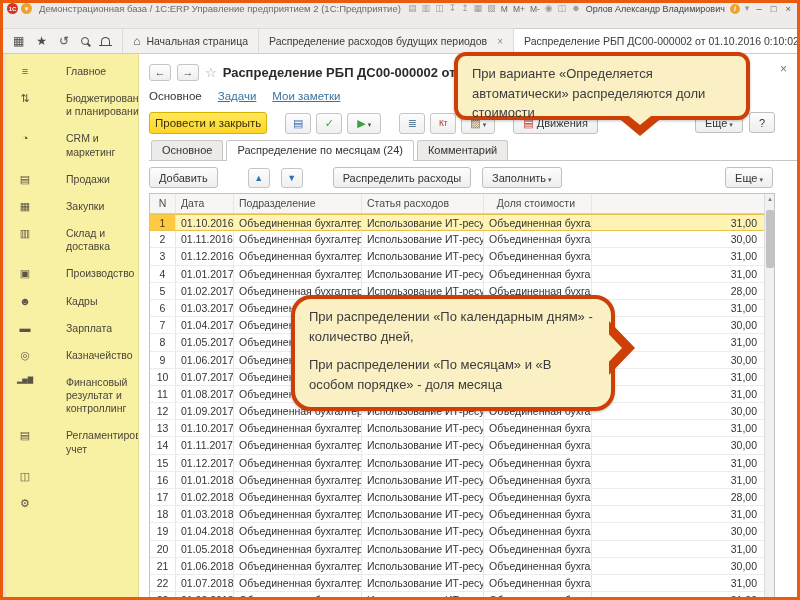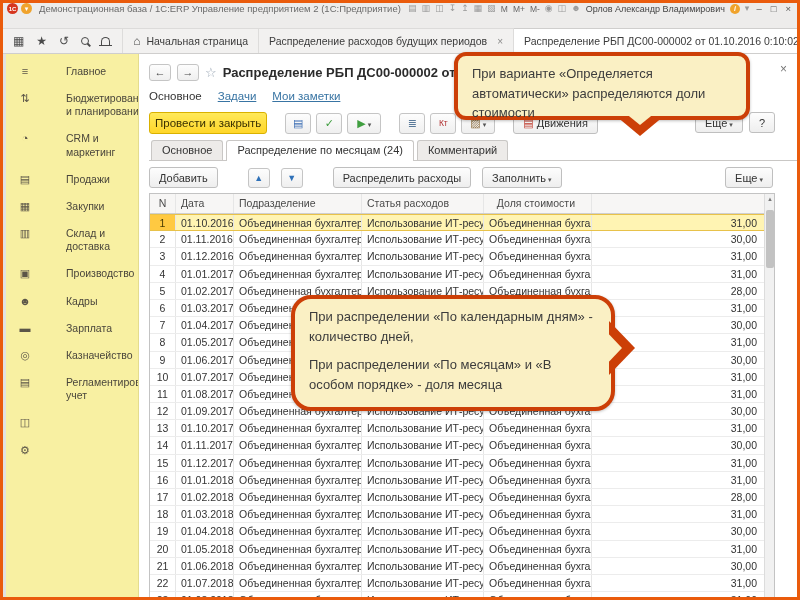--- a/index.html
+++ b/index.html
@@ -186,20 +186,24 @@
         </div>
         <div class="sb-item">
           <span class="sb-ico">▬</span>
           <span class="sb-label">Зарплата</span>
         </div>
         <div class="sb-item">
           <span class="sb-ico">◎</span>
           <span class="sb-label">Казначейство</span>
         </div>
         <div class="sb-item">
+          <span class="sb-ico" style="font-size: 7px;">▂▅▇</span>
+          <span class="sb-label">Финансовый результат и контроллинг</span>
+        </div>
+        <div class="sb-item">
           <span class="sb-ico">▤</span>
           <span class="sb-label">Регламентированный учет</span>
         </div>
         <div class="sb-item">
           <span class="sb-ico">◫</span>
         </div>
         <div class="sb-item">
           <span class="sb-ico">⚙</span>
         </div>
       </div>

